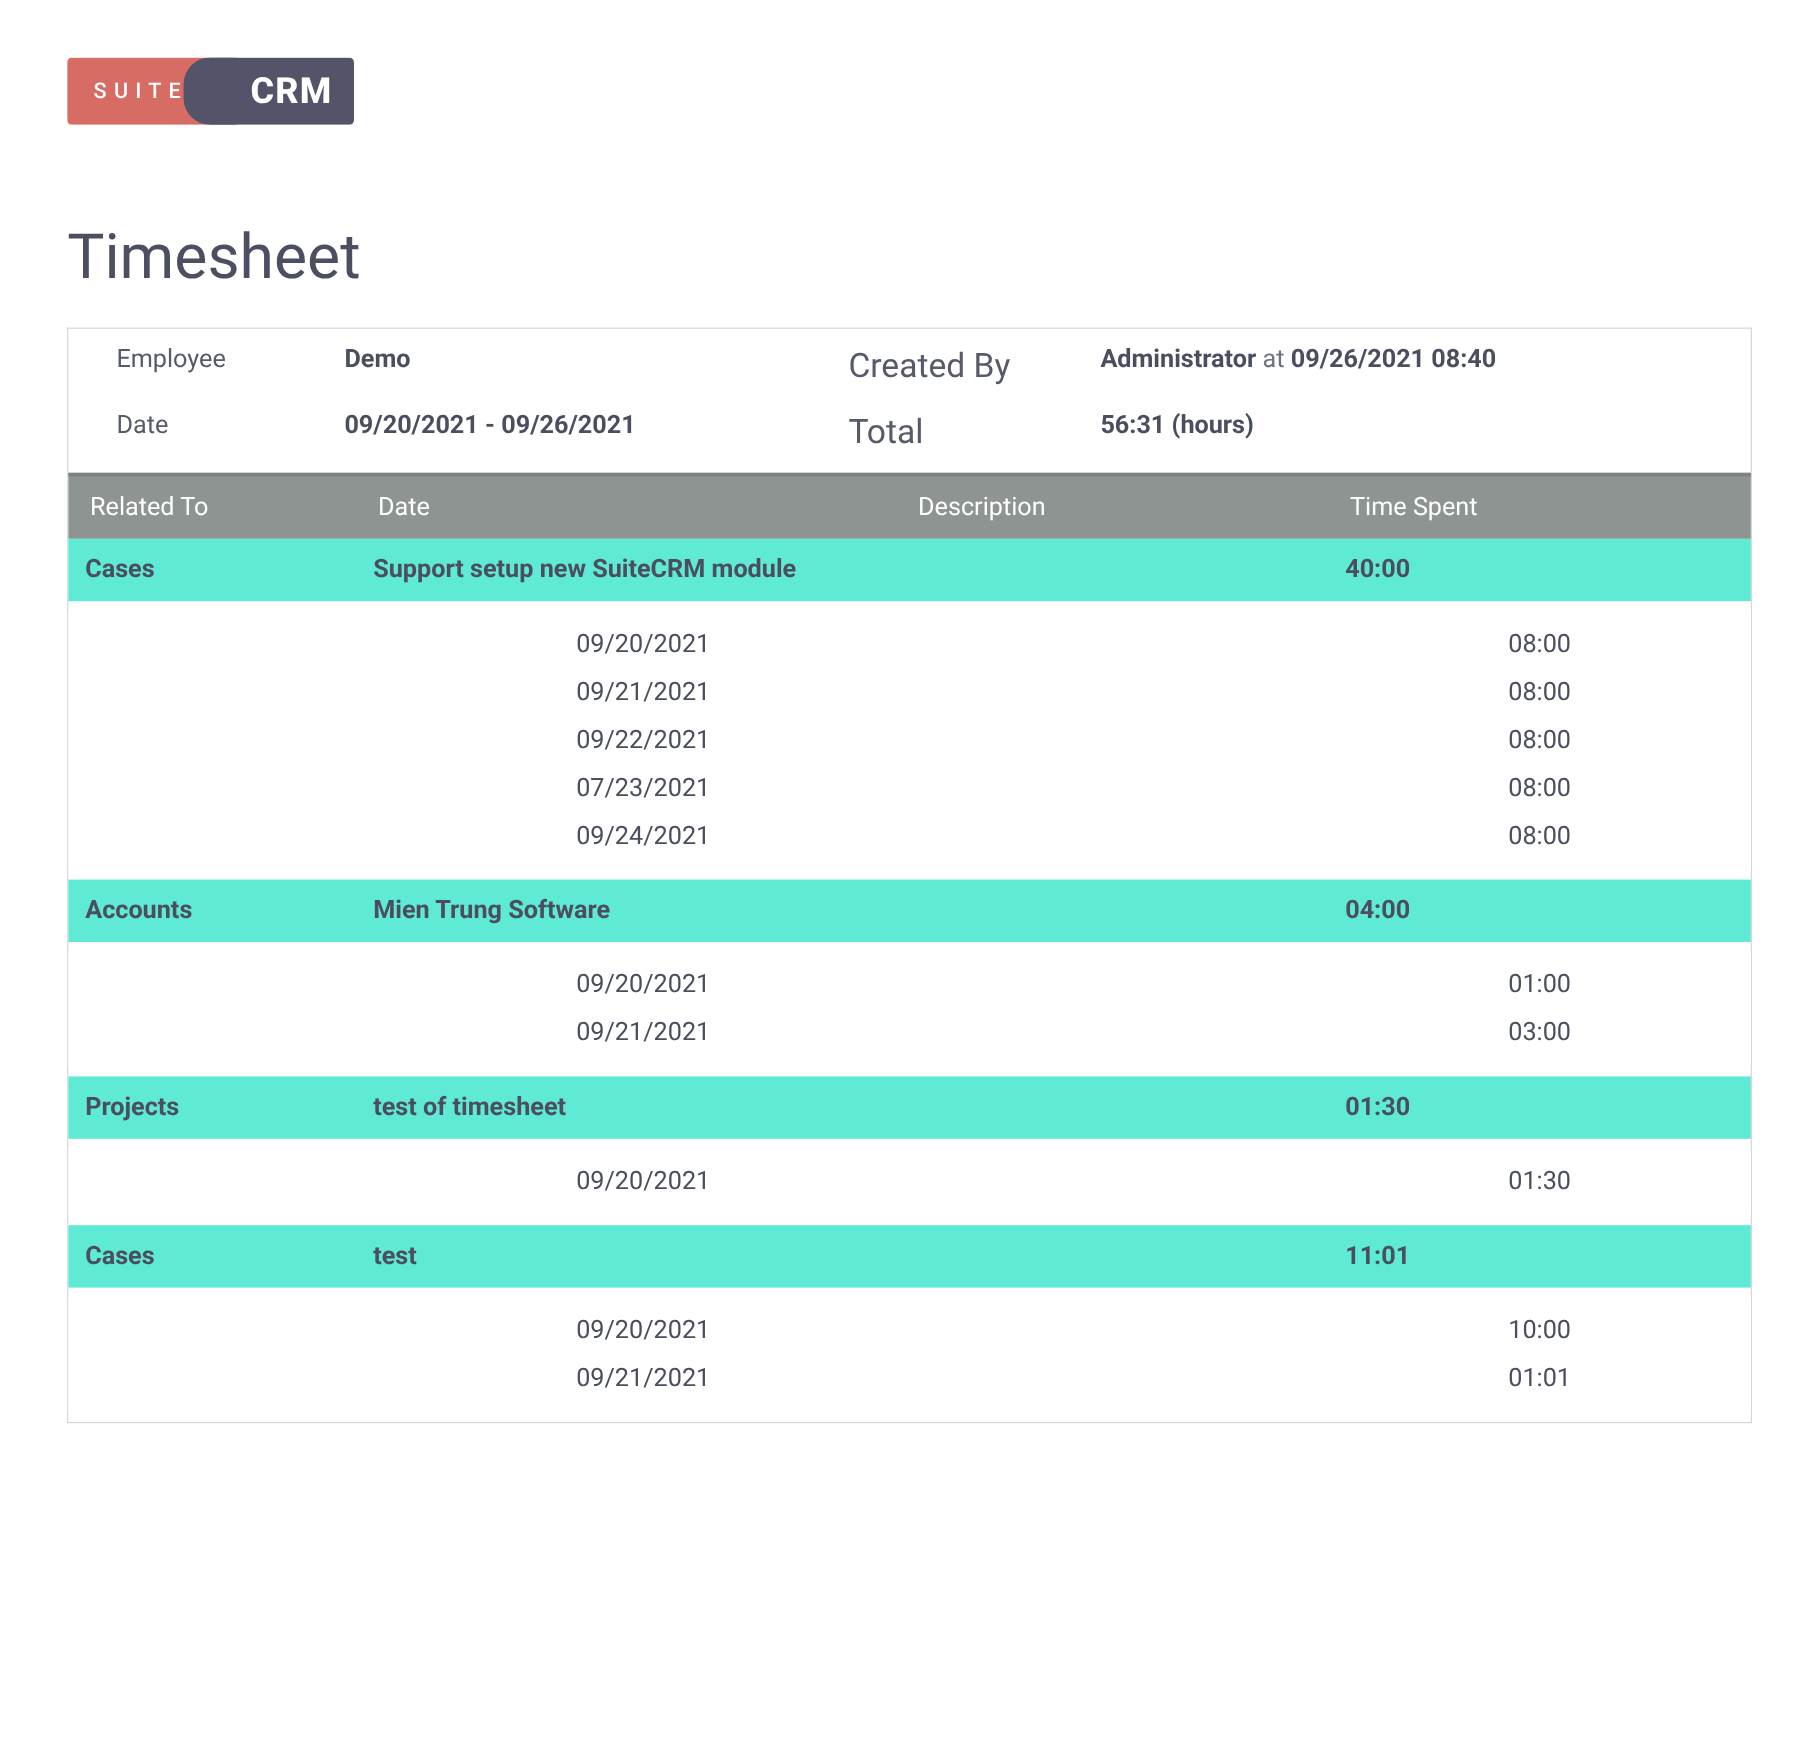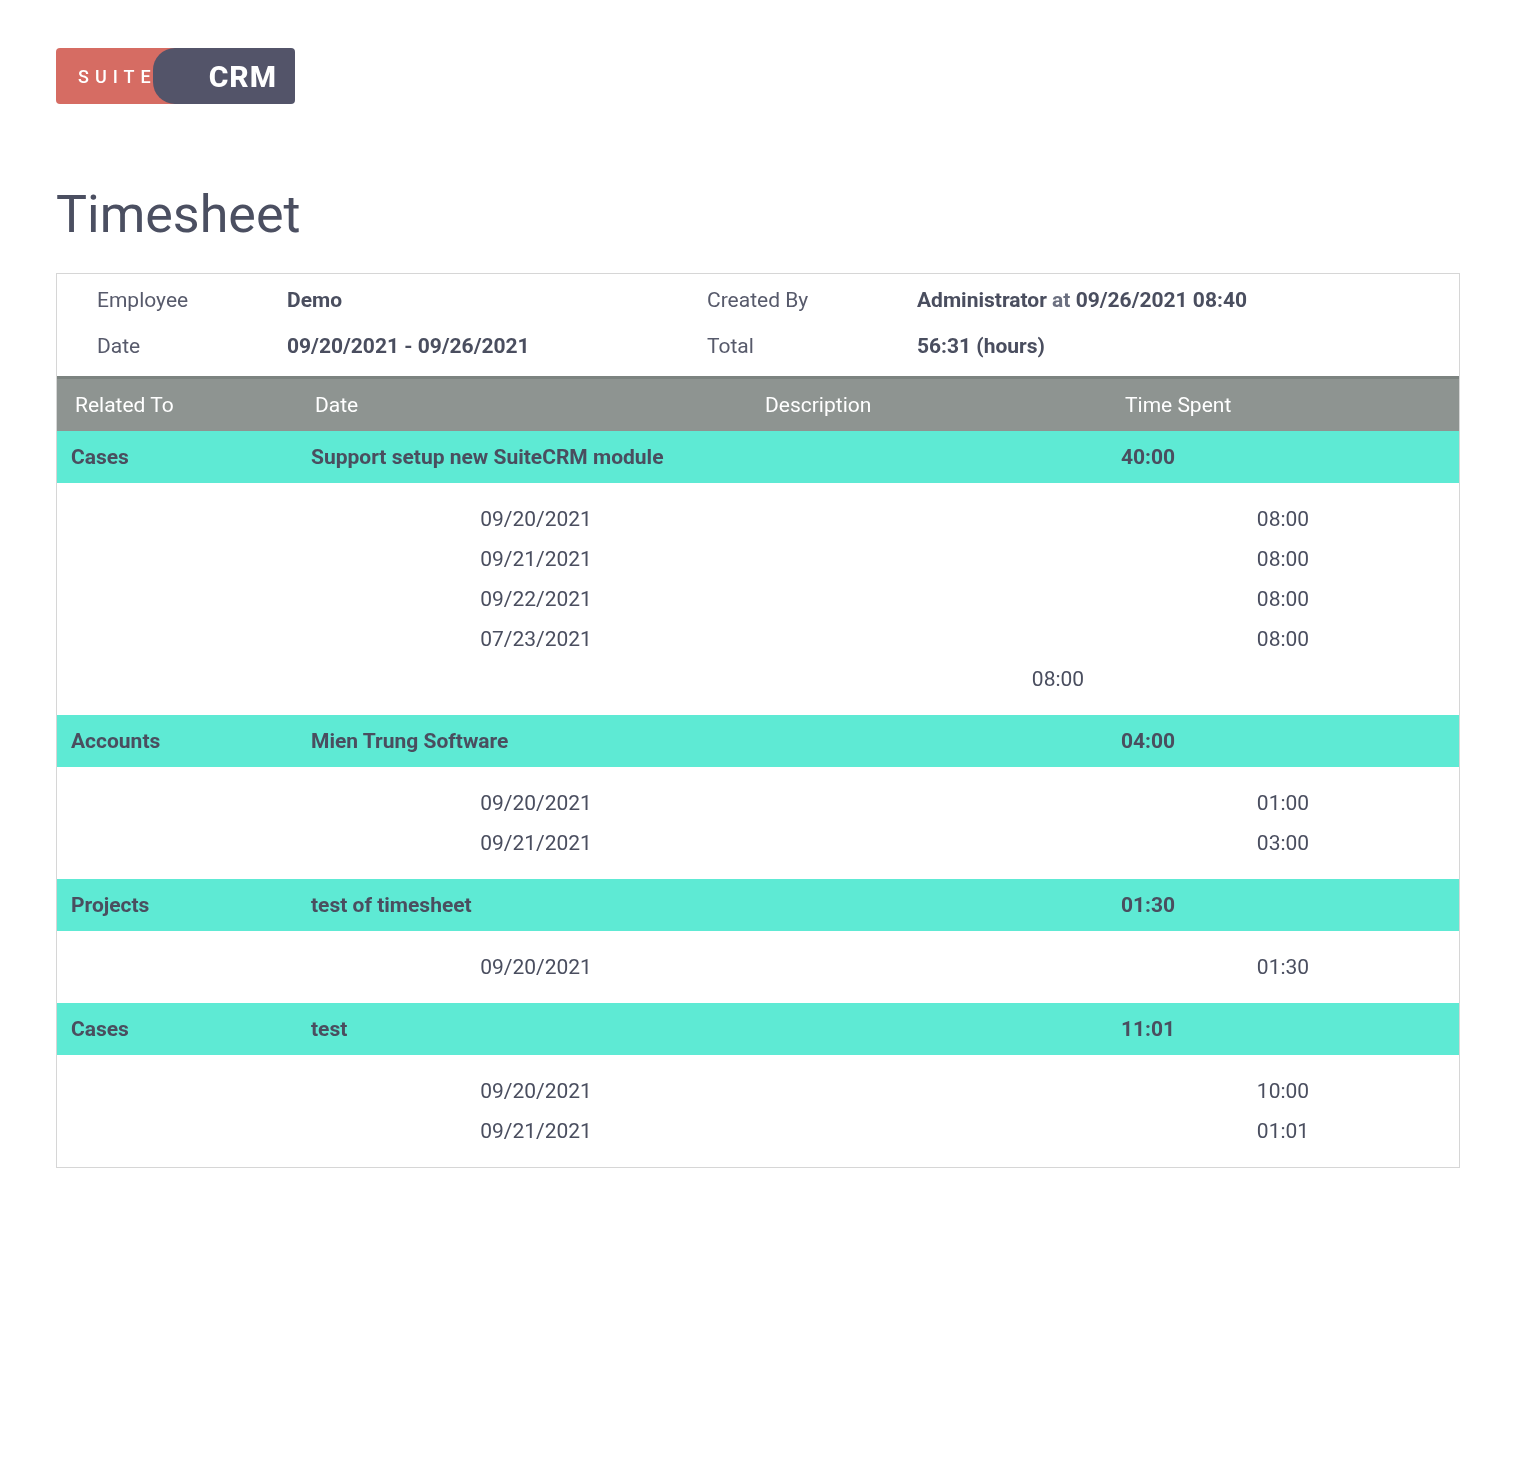--- a/index.html
+++ b/index.html
@@ -83,32 +83,32 @@
     }
     .summary-value {
       flex: 0 0 420px;
       color: #4a4e5f;
       font-size: 21px;
       font-weight: 700;
     }
     .summary-label2 {
       flex: 0 0 210px;
       color: #575a6b;
-      font-size: 21px;
+      font-size: 28px;
     }
     .summary-value2 {
       flex: 1;
       color: #4a4e5f;
       font-size: 21px;
     }
     .summary-value2 .bold {
       font-weight: 700;
     }
     .summary-value2 .normal {
-      font-weight: 700;
+      font-weight: 400;
       color: #6c7080;
     }
     .table-container {
       border: 1px solid #d6d6d6;
       border-top: none;
     }
     .table-header {
       display: flex;
       background: #8e9491;
       border-top: 3px solid #7c8380;
@@ -224,20 +224,21 @@
           <div class="col-time">08:00</div>
         </div>
         <div class="entry-row">
           <div class="col-related"></div>
           <div class="col-date">07/23/2021</div>
           <div class="col-desc"></div>
           <div class="col-time">08:00</div>
         </div>
         <div class="entry-row">
           <div class="col-related"></div>
+          <div class="col-date">09/24/2021</div>
           <div class="col-desc"></div>
           <div class="col-time">08:00</div>
         </div>
       </div>
       <div class="group-row">
         <div class="col-related">Accounts</div>
         <div class="col-date">Mien Trung Software</div>
         <div class="col-time">04:00</div>
       </div>
       <div class="entries-block">

